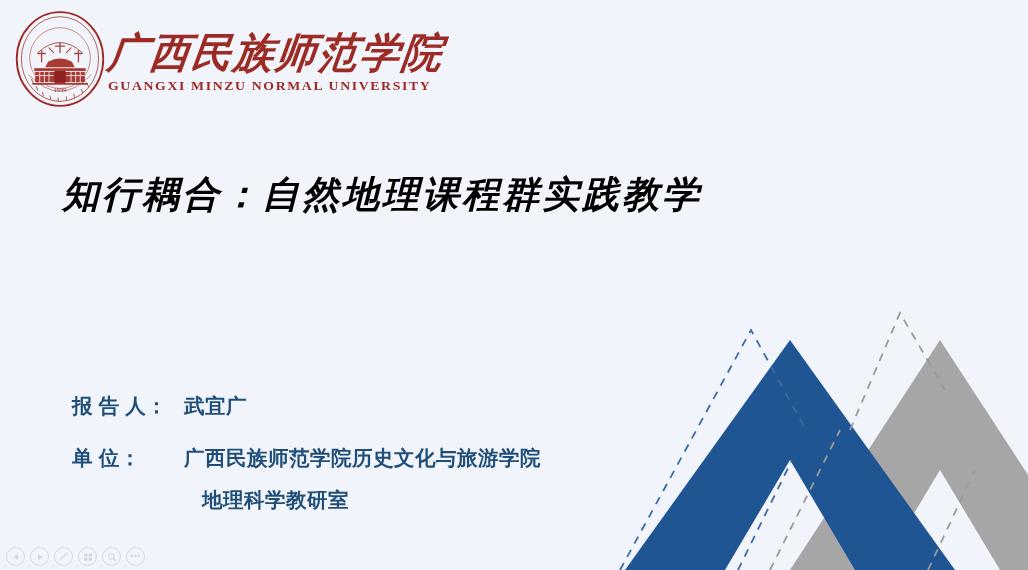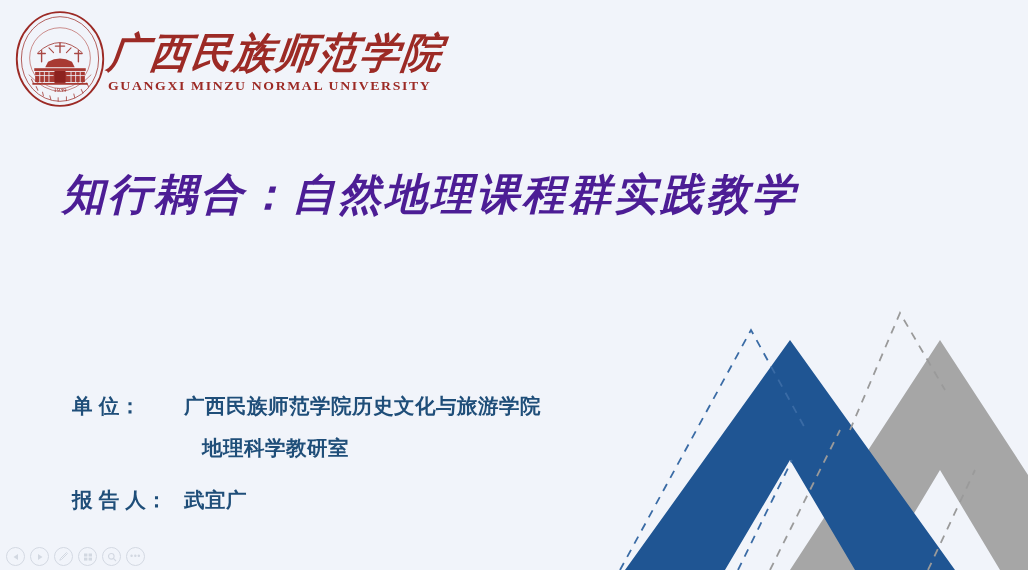--- a/index.html
+++ b/index.html
@@ -71,25 +71,25 @@
     transform: scaleX(1.02);
     transform-origin: left center;
   }
 
   
   #title {
     position: absolute;
     left: 62px;
     top: 163px;
     width: 910px;
-    color: #4c1d95;
+    color: #000000;
     font-family: "DejaVu Serif", "Liberation Serif", serif;
     font-weight: 700;
     font-style: italic;
-    font-size: 43px;
+    font-size: 37px;
     line-height: 62px;
     letter-spacing: 3px;
     white-space: nowrap;
   }
   #title .tline { display: block; }
 
   
   #meta {
     position: absolute;
     left: 72px;
@@ -230,30 +230,30 @@
       <div id="logo-en">GUANGXI MINZU NORMAL UNIVERSITY</div>
     </div>
   </div>
 
   <div id="title">
     <span class="tline">知行耦合：自然地理课程群实践教学</span>
   </div>
 
   <div id="meta">
     <div class="meta-row">
+      <span class="meta-label">报  告  人：</span>
+      <span class="meta-value">武宜广</span>
+    </div>
+    <div class="meta-row">
       <span class="meta-label">单      位：</span>
       <span class="meta-value-stack">
         <span>广西民族师范学院历史文化与旅游学院</span>
         <span class="sub">地理科学教研室</span>
       </span>
     </div>
-    <div class="meta-row">
-      <span class="meta-label">报  告  人：</span>
-      <span class="meta-value">武宜广</span>
-    </div>
   </div>
 
   <div id="toolbar">
 
     <div class="tb-btn">
       <svg width="8" height="8" viewBox="0 0 8 8">
         <polygon points="6,1 6,7 1.5,4" fill="currentColor"></polygon>
       </svg>
     </div>
 

